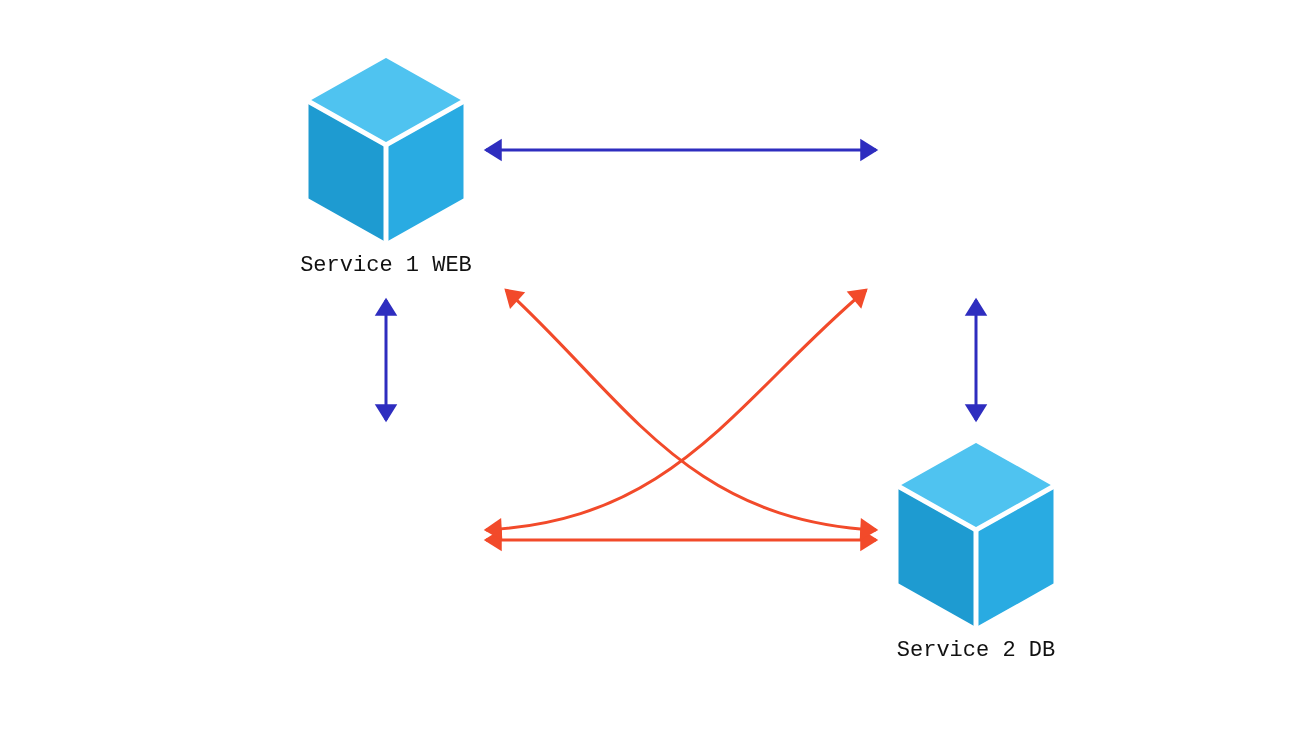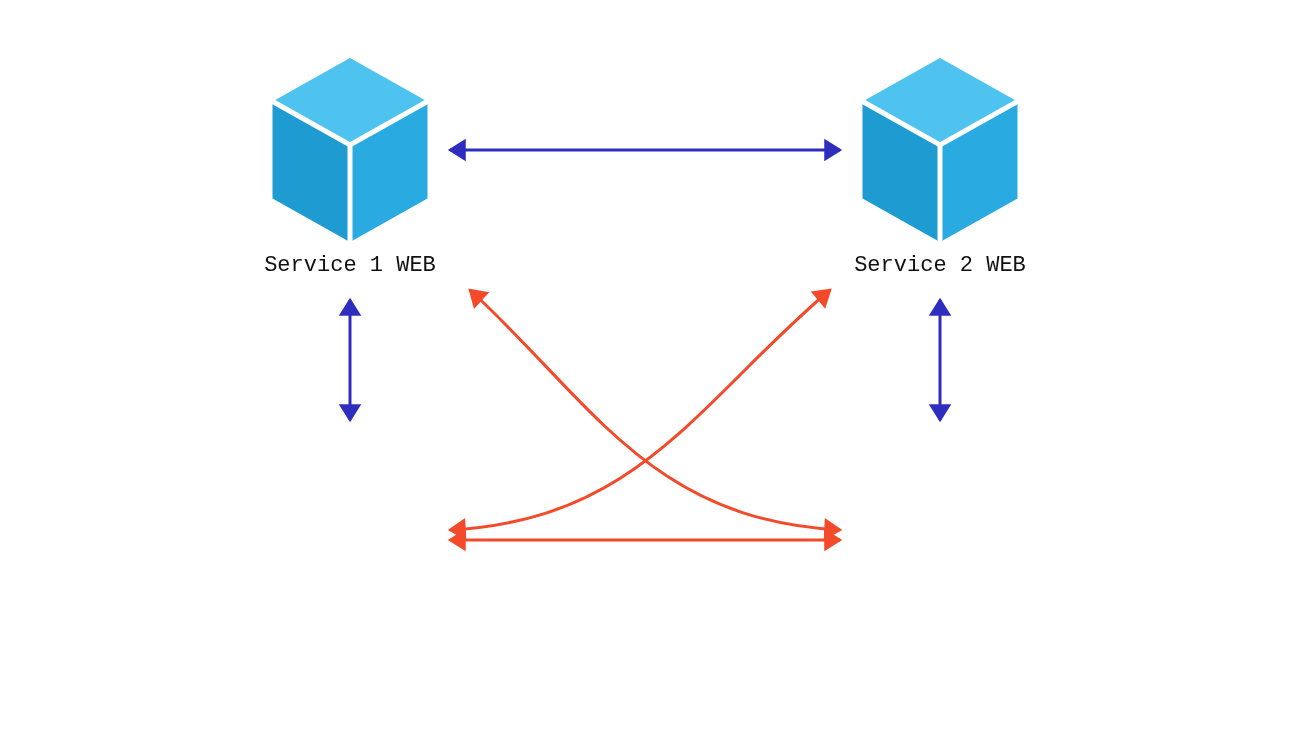--- a/index.html
+++ b/index.html
@@ -7,20 +7,21 @@
     padding: 0;
     width: 1300px;
     height: 744px;
     background: #ffffff;
     font-family: "Courier New", Courier, monospace;
   }
   .canvas {
     position: relative;
     width: 1188px;
     height: 744px;
+    margin-left: 36px;
   }
   svg.overlay {
     position: absolute;
     left: 0;
     top: 0;
     width: 1300px;
     height: 744px;
     pointer-events: none;
   }
   .node {
@@ -86,28 +87,28 @@
       <polygon points="90,10 170,55 90,100 10,55" fill="#4FC3F0"></polygon>
       <polygon points="10,55 90,100 90,200 10,155" fill="#1E9BD1"></polygon>
       <polygon points="170,55 90,100 90,200 170,155" fill="#29ABE2"></polygon>
       <polyline points="90,10 170,55 170,155 90,200 10,155 10,55 90,10" fill="none" stroke="#fff" stroke-width="5"></polyline>
       <polyline points="10,55 90,100 170,55" fill="none" stroke="#fff" stroke-width="5"></polyline>
       <line x1="90" y1="100" x2="90" y2="200" stroke="#fff" stroke-width="5"></line>
     </svg>
     <div class="label">Service 1 WEB</div>
   </div>
 
-  <div id="node-s2web" class="node">
+
+
+  <div id="node-s2db" class="node">
     <svg width="180" height="200" viewBox="0 0 180 200">
       <polygon points="90,10 170,55 170,155 90,200 10,155 10,55" fill="#29ABE2"></polygon>
       <polygon points="90,10 170,55 90,100 10,55" fill="#4FC3F0"></polygon>
       <polygon points="10,55 90,100 90,200 10,155" fill="#1E9BD1"></polygon>
       <polygon points="170,55 90,100 90,200 170,155" fill="#29ABE2"></polygon>
       <polyline points="90,10 170,55 170,155 90,200 10,155 10,55 90,10" fill="none" stroke="#fff" stroke-width="5"></polyline>
       <polyline points="10,55 90,100 170,55" fill="none" stroke="#fff" stroke-width="5"></polyline>
       <line x1="90" y1="100" x2="90" y2="200" stroke="#fff" stroke-width="5"></line>
     </svg>
-    <div class="label">Service 2 WEB</div>
+    <div class="label">Service 2 DB</div>
   </div>
-
-
 
 </div>
 
 </body></html>

